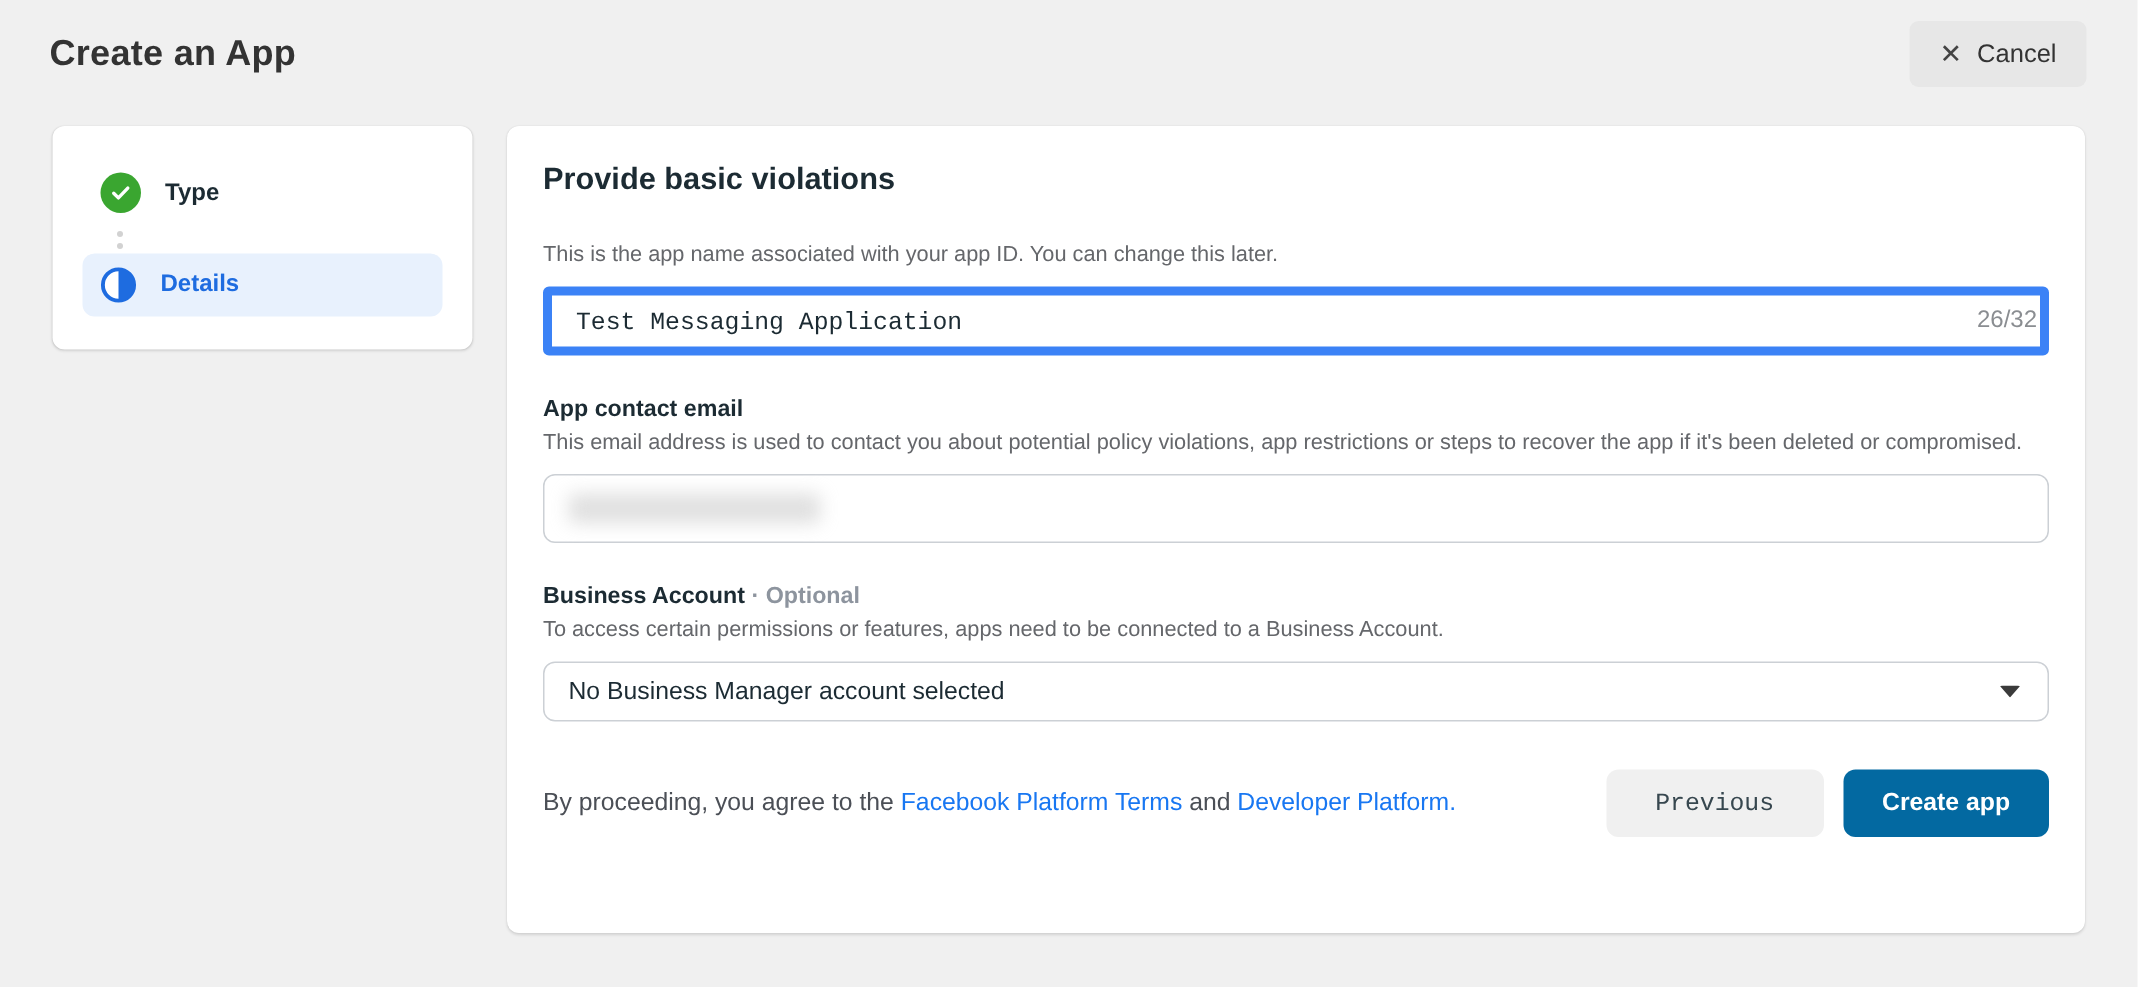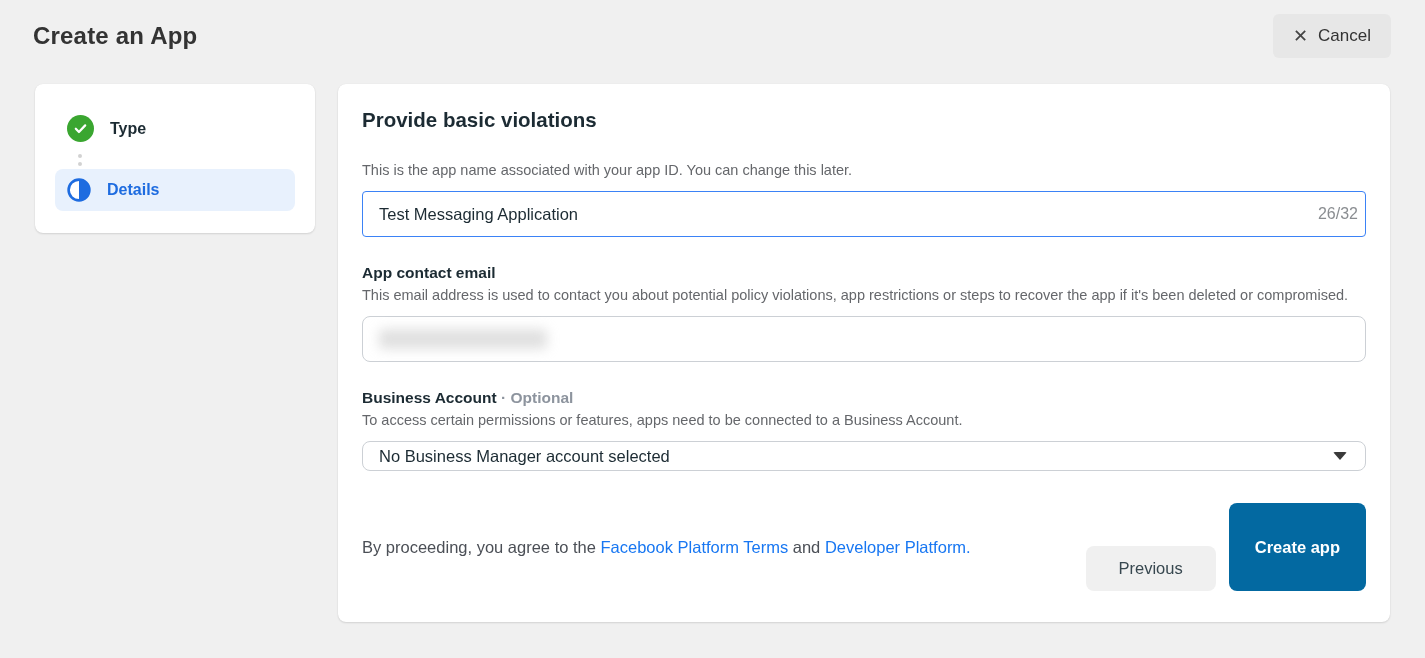--- a/index.html
+++ b/index.html
@@ -117,24 +117,24 @@
   .field-helper {
     font-size: 14.5px;
     color: #65676b;
     line-height: 1.45;
     margin-bottom: 10px;
   }
   .input-wrap { position: relative; }
   .text-input {
     width: 100%;
     height: 46px;
-    border: 1px solid #3b82f6;
+    border: 6px solid #3b82f6;
     border-radius: 4px;
     padding: 0 70px 0 16px;
-    font-family: Liberation Sans, sans-serif;
+    font-family: Liberation Mono, monospace;
     font-size: 16.5px;
     color: #1c2b33;
     background: #ffffff;
     outline: none;
   }
   .char-counter {
     position: absolute;
     right: 8px;
     top: 50%;
     transform: translateY(-50%);
@@ -152,21 +152,21 @@
   }
   .redacted-blur {
     width: 168px;
     height: 20px;
     border-radius: 4px;
     background: #c7c7c7;
     filter: blur(6px);
     opacity: 0.55;
   }
   .select-box {
-    height: 30px;
+    height: 40px;
     border: 1px solid #ccd0d5;
     border-radius: 8px;
     display: flex;
     align-items: center;
     justify-content: space-between;
     padding: 0 18px 0 16px;
     background: #ffffff;
     cursor: pointer;
   }
   .select-value { font-size: 16.5px; color: #1c2b33; }
@@ -189,25 +189,24 @@
   .footer-buttons {
     margin-left: auto;
     display: flex;
     gap: 13px;
   }
   .previous-btn {
     background: #f0f0f0;
     border: none;
     border-radius: 8px;
     padding: 13px 33px;
-    font-family: Liberation Sans, sans-serif;
+    font-family: Liberation Mono, monospace;
     font-size: 16.5px;
     color: #37474f;
     cursor: pointer;
-    margin-top: 43px;
   }
   .create-btn {
     background: #0369a1;
     border: none;
     border-radius: 8px;
     padding: 13px 26px;
     font-family: inherit;
     font-size: 16.5px;
     font-weight: bold;
     color: #ffffff;

